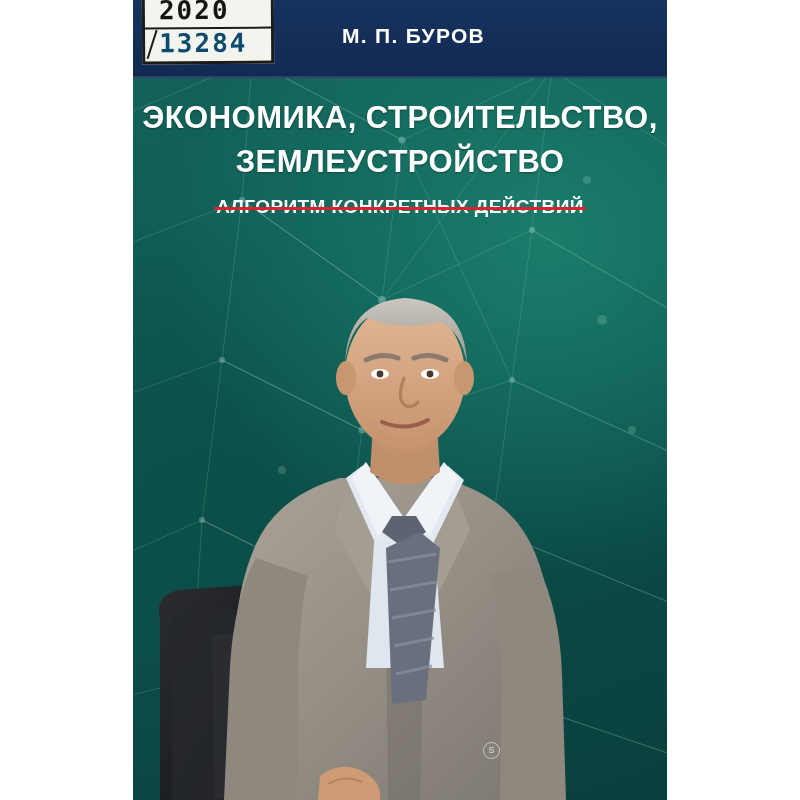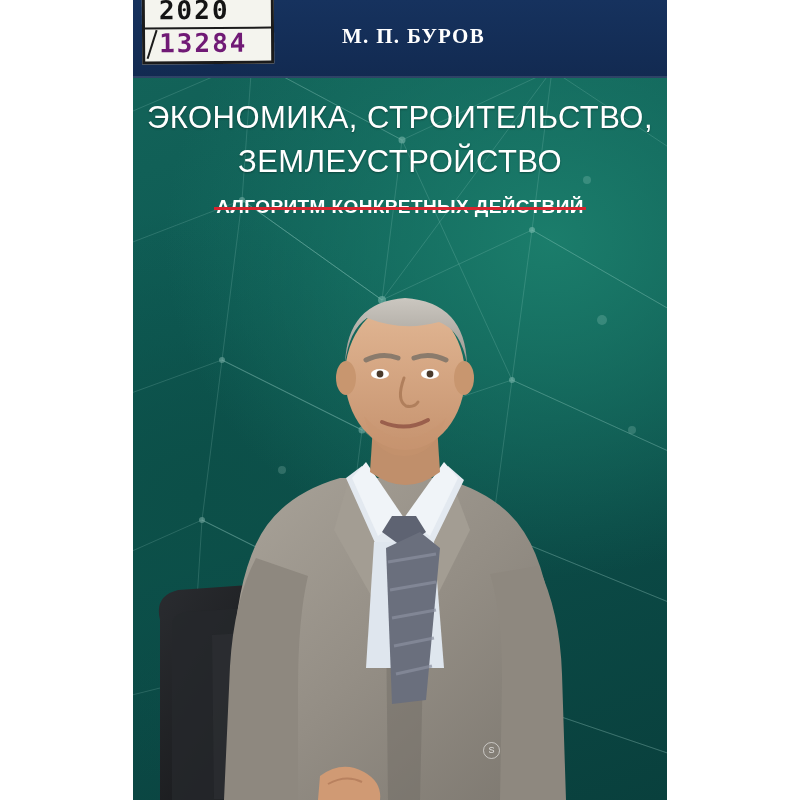--- a/index.html
+++ b/index.html
@@ -67,21 +67,20 @@
 
   .author-name {
     position: absolute;
     left: 210px;
     top: 24px;
     color: #ffffff;
     font-size: 21px;
     font-weight: bold;
     letter-spacing: 1.3px;
     white-space: nowrap;
-    font-family: Liberation Serif, serif;
   }
 
   
   .stamp {
     position: absolute;
     left: 10px;
     top: -8px;
     width: 126px;
     height: 66px;
     border: 3px solid #1b1b1b;
@@ -116,36 +115,36 @@
     color: #141414;
     letter-spacing: 2px;
   }
   .stamp-bottom {
     position: absolute;
     left: 14px;
     top: 33px;
     font-family: "DejaVu Sans Mono", monospace;
     font-size: 26px;
     font-weight: bold;
-    color: #701a75;
+    color: #0c4a6e;
     letter-spacing: 2px;
   }
 
   
   .title-block {
     position: absolute;
     left: 0;
     top: 96px;
     width: 536px;
     text-align: center;
   }
   .title-line {
     color: #ffffff;
     font-size: 31px;
-    font-weight: normal;
+    font-weight: bold;
     letter-spacing: 0.5px;
     line-height: 44px;
     text-shadow: 0 1px 2px rgba(0,0,0,0.35);
     white-space: nowrap;
   }
   .subtitle-line {
     margin-top: 12px;
     color: #ffffff;
     font-size: 19px;
     font-weight: bold;

